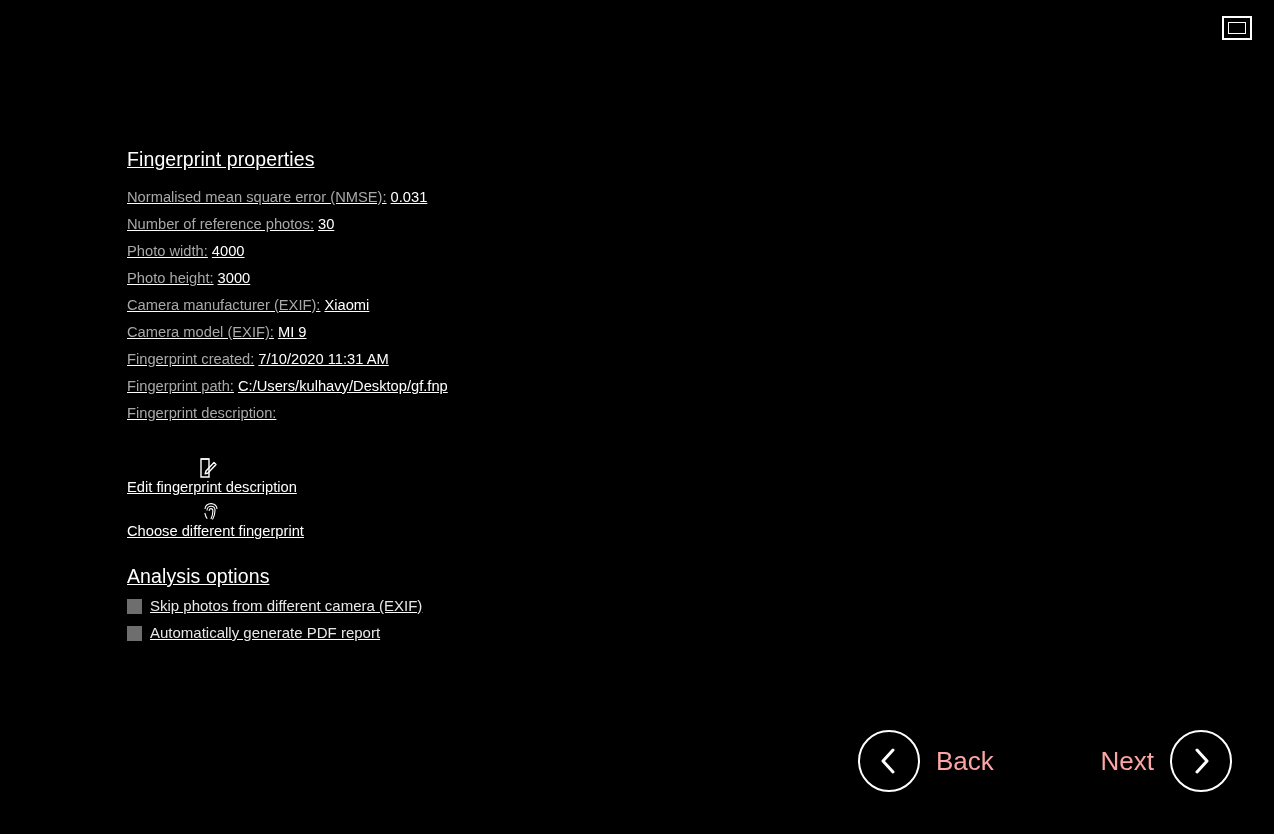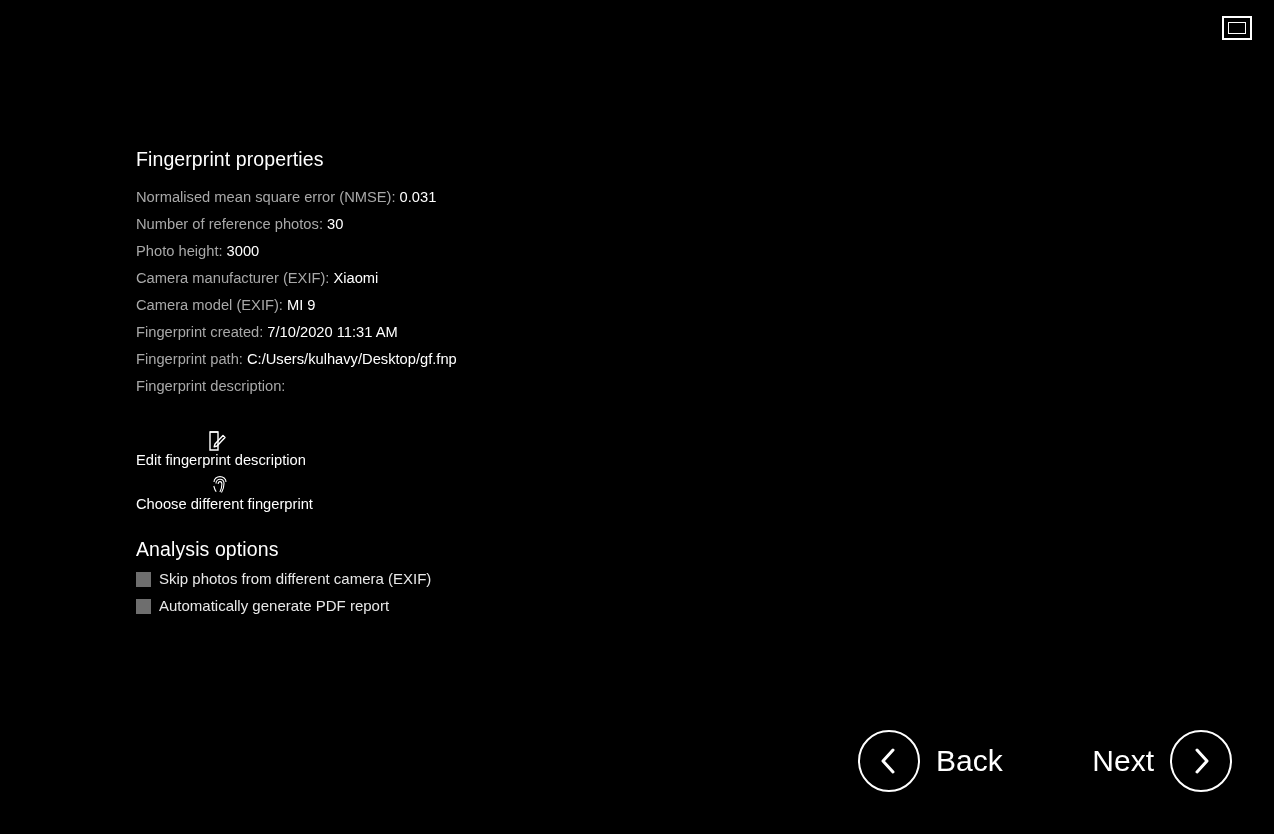--- a/index.html
+++ b/index.html
@@ -45,23 +45,24 @@
     left: 4px;
     right: 4px;
     top: 4px;
     bottom: 4px;
     border: 1px solid #ffffff;
   }
 
   
   .content {
     position: absolute;
-    left: 136px;
+    left: 127px;
     top: 148px;
     width: 900px;
+    text-decoration: underline;
   }
 
   h2.section-title {
     font-size: 19.5px;
     font-weight: 400;
     color: #ffffff;
     margin: 0 0 13px 0;
     letter-spacing: 0.1px;
   }
 
@@ -159,22 +160,22 @@
     width: 62px;
     height: 62px;
     border: 2px solid #ffffff;
     border-radius: 50%;
     display: flex;
     align-items: center;
     justify-content: center;
     flex: 0 0 auto;
   }
   .nav-label {
-    font-size: 30px;
-    color: #ffffff;
+    font-size: 26px;
+    color: #fca5a5;
     font-weight: 400;
   }
   .nav-back .nav-label { margin-left: 16px; }
   .nav-next .nav-label { margin-right: 16px; }
 </style>
 </head>
 <body>
 
 <div class="window-controls">
   <div class="restore-btn"></div>
@@ -183,20 +184,23 @@
 <div class="content">
 
   <h2 class="section-title">Fingerprint properties</h2>
 
   <ul class="prop-list">
     <li class="prop-row">
       <span class="prop-label">Normalised mean square error (NMSE):</span><span class="prop-value">0.031</span>
     </li>
     <li class="prop-row">
       <span class="prop-label">Number of reference photos:</span><span class="prop-value">30</span>
+    </li>
+    <li class="prop-row">
+      <span class="prop-label">Photo width:</span><span class="prop-value">4000</span>
     </li>
     <li class="prop-row">
       <span class="prop-label">Photo height:</span><span class="prop-value">3000</span>
     </li>
     <li class="prop-row">
       <span class="prop-label">Camera manufacturer (EXIF):</span><span class="prop-value">Xiaomi</span>
     </li>
     <li class="prop-row">
       <span class="prop-label">Camera model (EXIF):</span><span class="prop-value">MI 9</span>
     </li>

